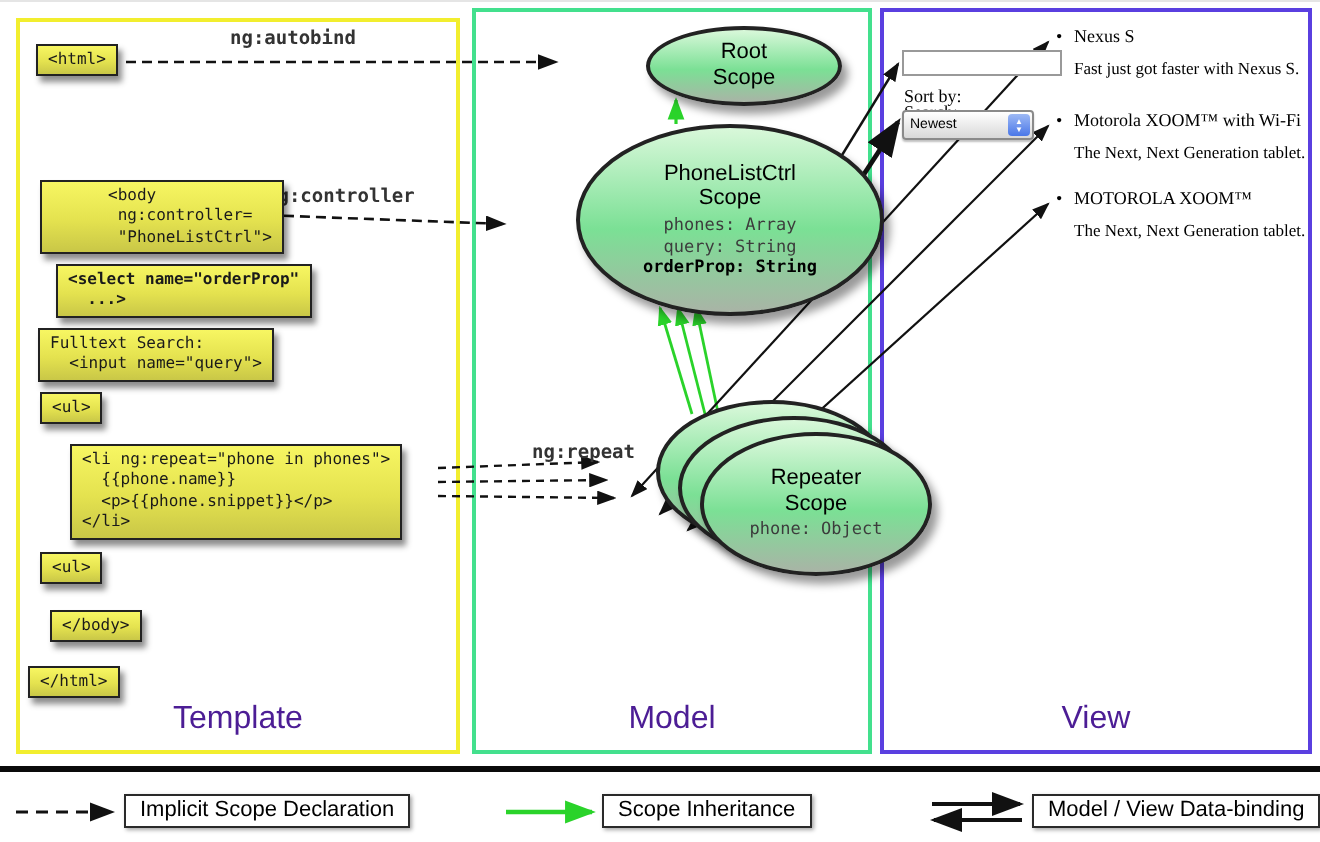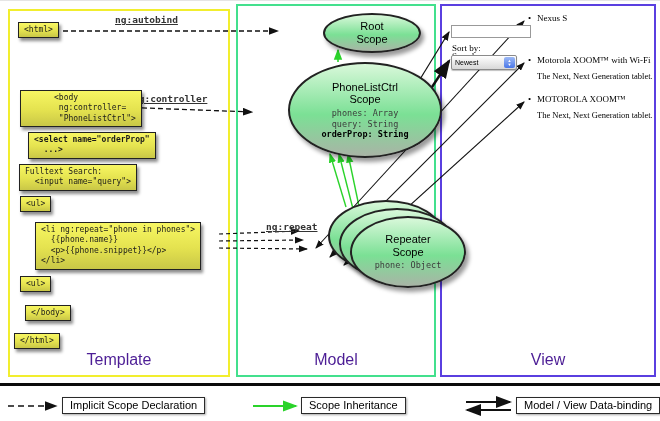--- a/index.html
+++ b/index.html
@@ -20,21 +20,21 @@
            box-shadow:3px 4px 4px rgba(0,0,0,.4);
            display:flex;flex-direction:column;align-items:center;justify-content:center;margin-left:32px;}
   .ellipse .title{font-size:11px;line-height:1.15;text-align:center;white-space:pre;color:#000;}
   .ellipse .props{font-family:"DejaVu Sans Mono",monospace;font-size:8.5px;line-height:1.25;
                   color:#3c3c3c;text-align:center;white-space:pre;margin-top:2px;}
   .ellipse .props-bold{font-family:"DejaVu Sans Mono",monospace;font-size:8.5px;font-weight:bold;
                   color:#000;white-space:pre;text-align:center;}
   .ellipse.shape-only{z-index:1;}
   
   .anno{position:absolute;font-family:"DejaVu Sans Mono",monospace;font-weight:bold;
-        font-size:9.5px;color:#333;text-decoration:underline;}
+        font-size:9.5px;color:#333;}
   
   .view-text{position:absolute;font-family:"Liberation Serif",serif;font-size:9px;color:#000;}
   .vinput{position:absolute;width:74px;height:11px;border:1px solid #999;background:#fff;
           font-size:8px;padding:0 2px;}
   .vselect{position:absolute;width:64px;height:13px;border:1px solid #8a8a8a;border-radius:2px;
            background:linear-gradient(#fff,#d8d8d8);display:flex;align-items:center;
            box-shadow:0 1px 1px rgba(0,0,0,.25);}
   .vselect .sel-text{flex:1;font-size:7px;padding-left:3px;color:#000;
            font-family:"Liberation Sans",sans-serif;}
   .vselect .stepper{width:11px;height:11px;margin-right:1px;border-radius:2px;
@@ -151,20 +151,21 @@
       <span>▲</span>
         <span>▼</span>
     </span>
   </div>
 
   <div class="vitem" style="top:12px;">
     <div class="trow">
         <span class="bullet">•</span>
       <span>Nexus S</span>
       </div>
+    <div class="desc">Fast just got faster with Nexus S.</div>
   </div>
   <div class="vitem" style="top:54px;">
     <div class="trow">
         <span class="bullet">•</span>
       <span>Motorola XOOM™ with Wi-Fi</span>
       </div>
     <div class="desc">The Next, Next Generation tablet.</div>
   </div>
   <div class="vitem" style="top:93px;">
     <div class="trow">

